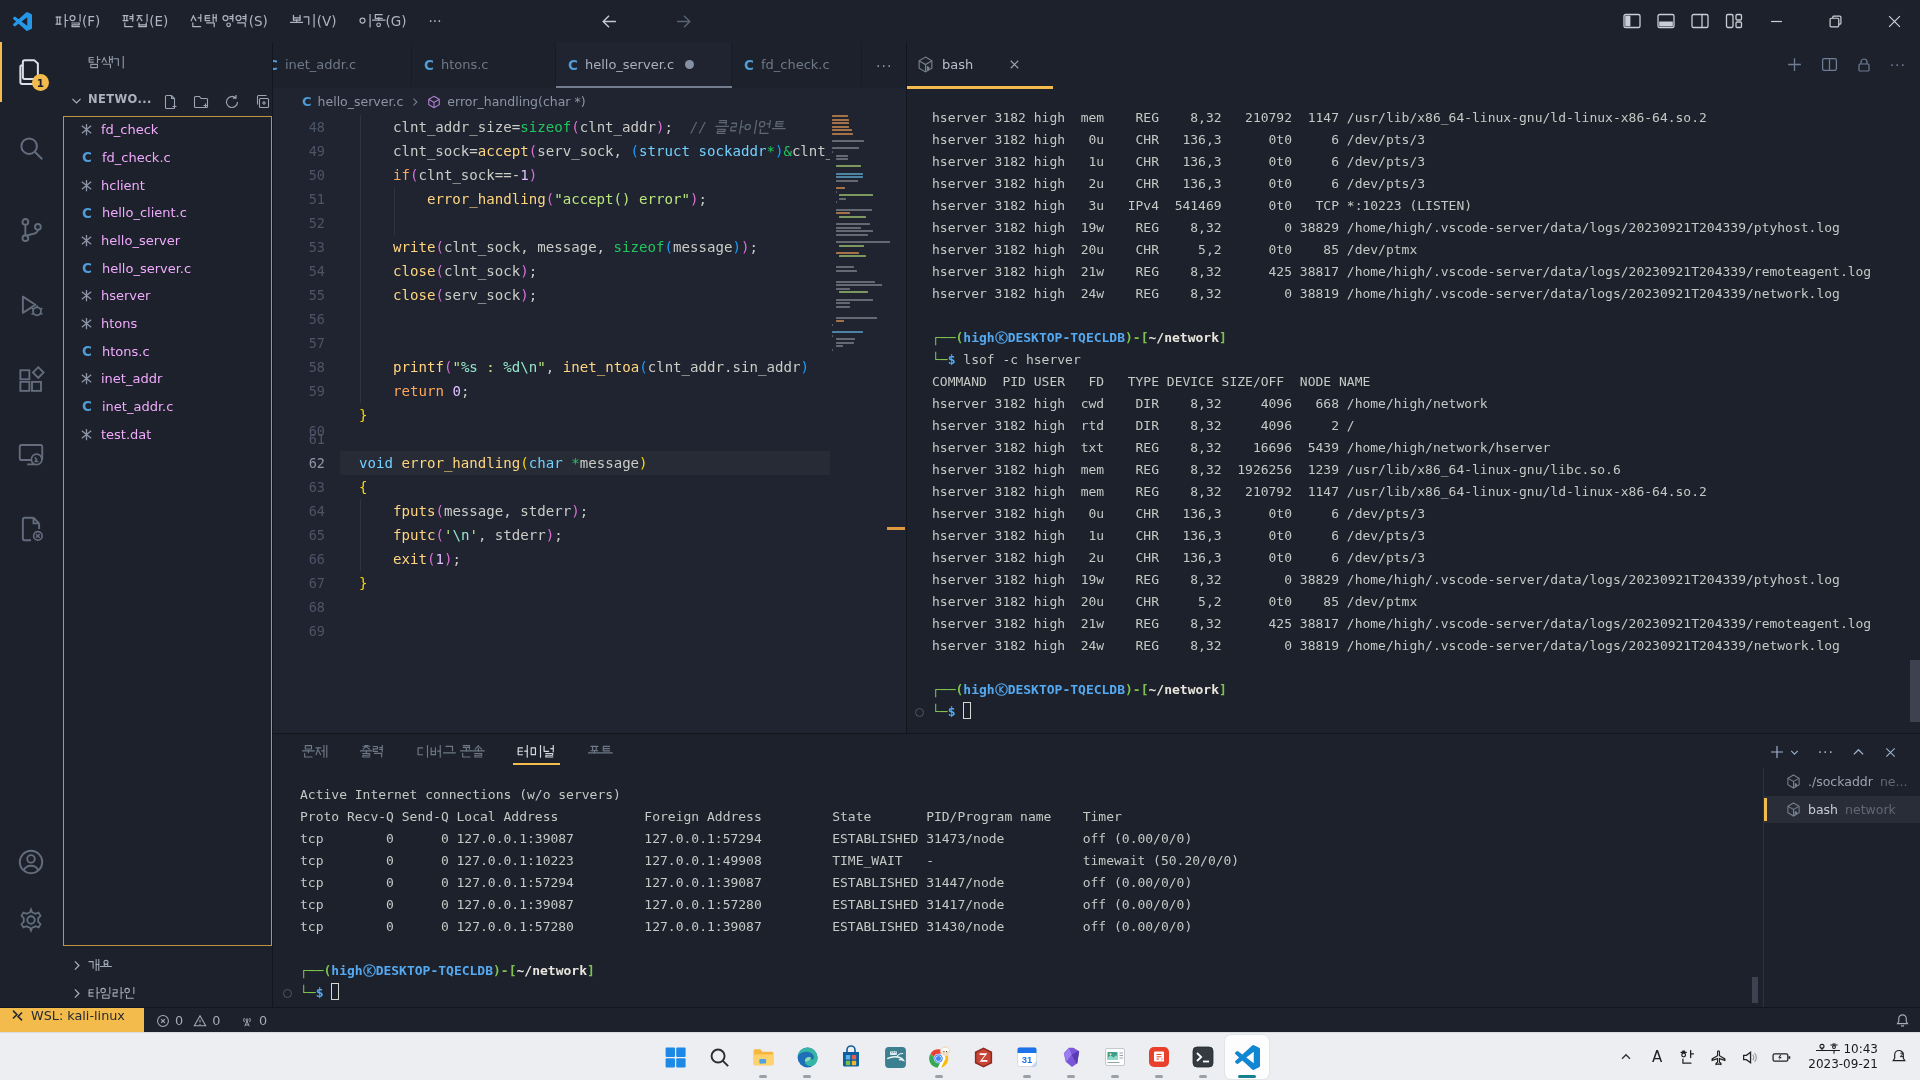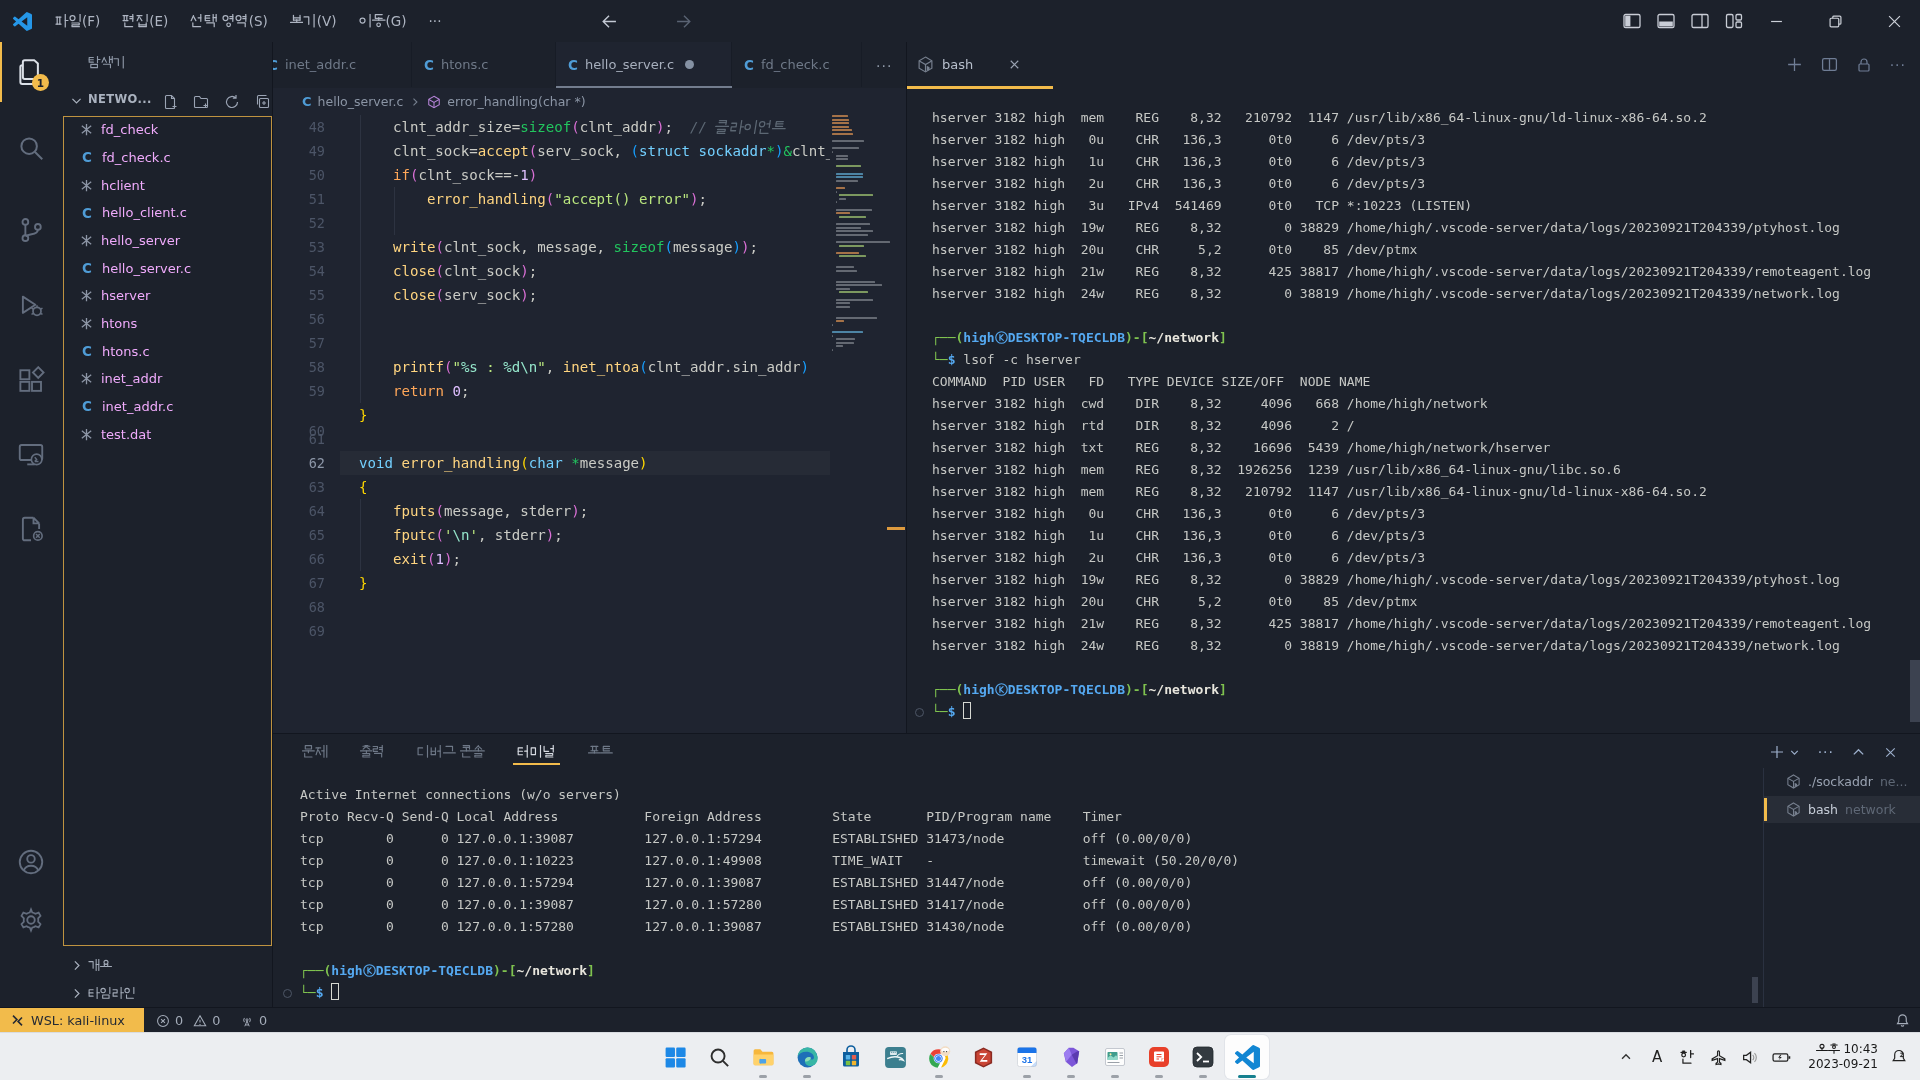--- a/index.html
+++ b/index.html
@@ -85,21 +85,21 @@
   .term-list { position:absolute; left:1490px; top:34px; width:157px; height:240px; border-left:1px solid #2a3140; }
   .tl-item { position:relative; height:27.5px; display:flex; align-items:center; gap:7px; padding-left:22px; }
   .tl-item.active { background:rgba(200,210,230,0.07); }
   .tl-bar { position:absolute; left:0; top:2px; width:2.5px; height:23px; background:#f2bb4b; }
   .tl-title { font-size:12.5px; color:#9aa3b2; white-space:nowrap;}
   .tl-desc { font-size:12.5px; color:#5f6876; white-space:nowrap;}
   .tl-item.active .tl-title { color:#c6cdd8; }
 
   
   .statusbar { position:absolute; left:0; top:1007px; width:1920px; height:25px; background:#1c212b; border-top:1px solid #12161f; }
-  .sb-remote { position:absolute; left:0; top:0; height:25px; width:144px; background:#f2bb4b; color:#252a33; display:flex; align-items:center; gap:6px; padding-left:10px; font-size:12.8px; }
+  .sb-remote { position:absolute; left:0; top:0; height:25px; width:144px; background:#f2bb4b; color:#252a33; display:flex; gap:6px; padding-left:10px; font-size:12.8px; }
   .sb-stats { position:absolute; left:156px; top:0; height:25px; display:flex; align-items:center; gap:5px; color:#a5adba; font-size:12.8px; }
   .sb-ports { position:absolute; left:240px; top:0; height:25px; display:flex; align-items:center; gap:5px; color:#a5adba; font-size:12.8px; }
   .sb-bell { position:absolute; right:10px; top:0; height:25px; display:flex; align-items:center; }
 
   
   .taskbar { position:absolute; left:0; top:1032px; width:1920px; height:48px; background:#eceef1; border-top:1px solid #d9dce1; }
   .tb-apps { position:absolute; left:653px; top:0; height:48px; display:flex; align-items:center; }
   .tb-app { position:relative; width:44px; height:44px; margin:0; display:flex; align-items:center; justify-content:center; border-radius:6px; }
   .tb-app.active { background:#fdfdfd; box-shadow:0 0 0 1px #e1e4e9; }
   .tb-dash { position:absolute; bottom:1px; left:18px; width:8px; height:3px; border-radius:2px; background:#9ca1a8; }

